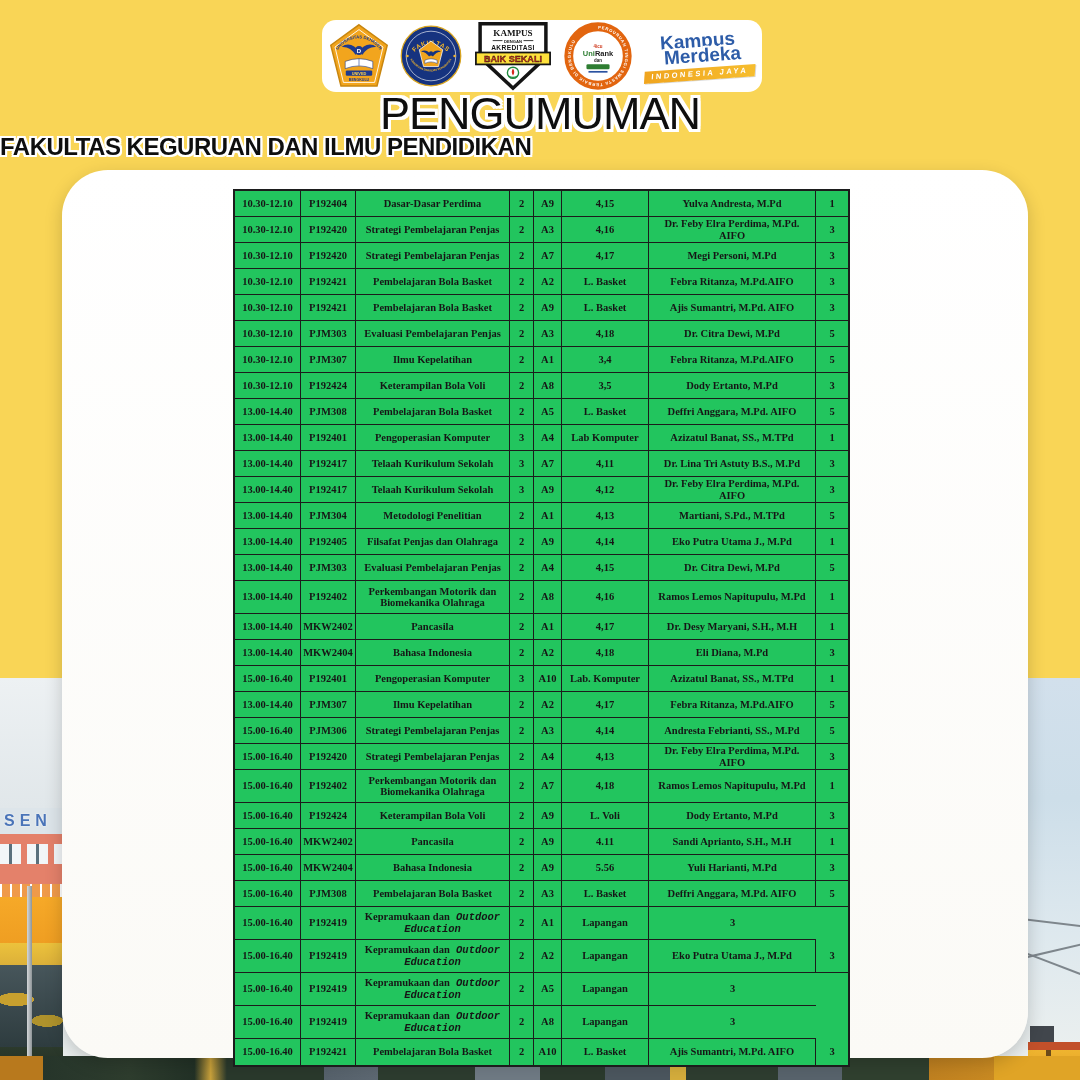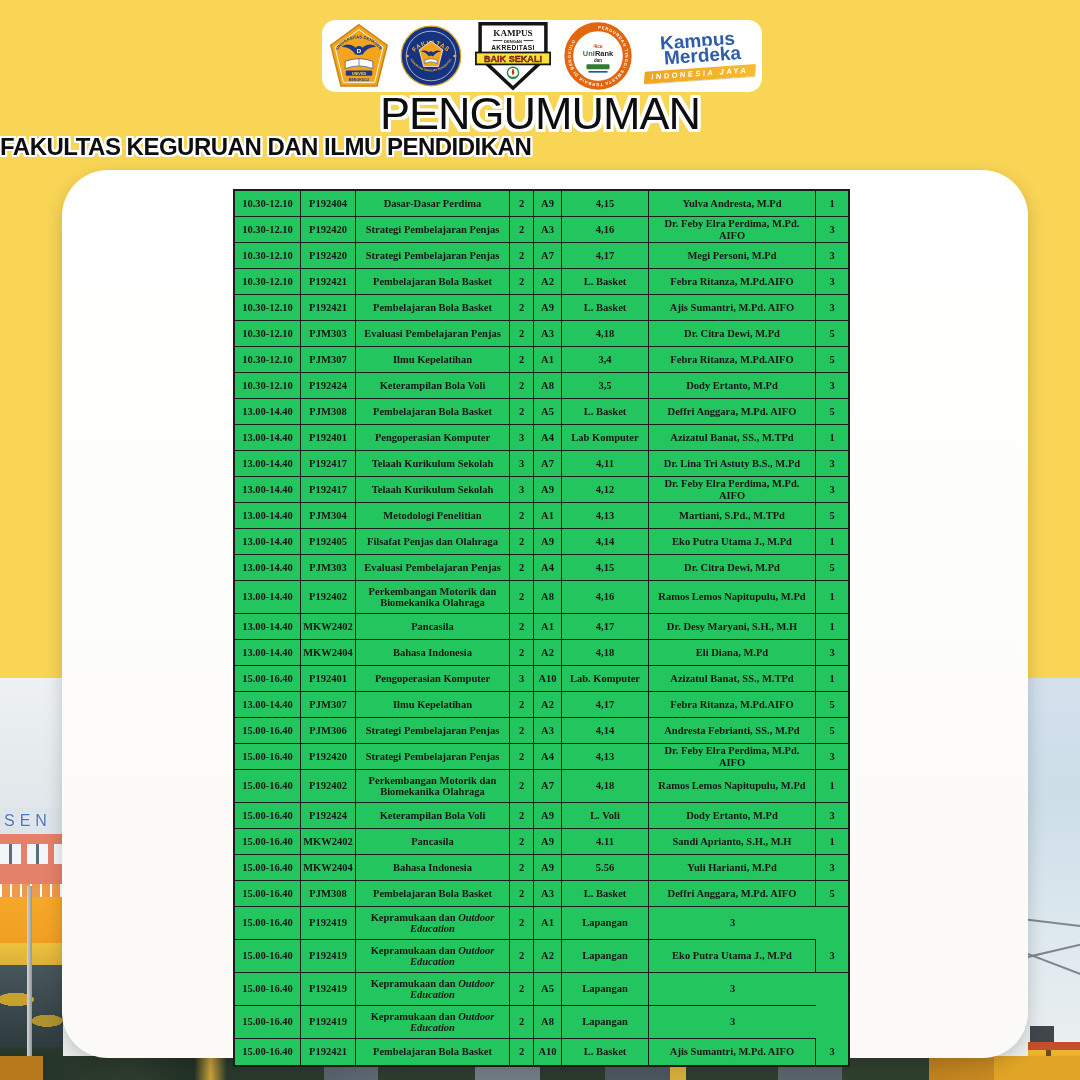--- a/index.html
+++ b/index.html
@@ -3,21 +3,21 @@
 <meta charset="utf-8">
 <style>
   html,body{margin:0;padding:0;background:#e9e9e9;}
   .poster{position:relative;width:1080px;height:1080px;overflow:hidden;background:#f9d556;font-family:"Liberation Sans",sans-serif;}
 
   
   .photo{position:absolute;left:0;top:678px;width:1080px;height:402px;}
   .sky{position:absolute;inset:0;background:linear-gradient(180deg,#d2e0ec 0%,#cddee9 30%,#dde8ee 62%,#eef1ef 100%);}
   .left-strip{position:absolute;left:0;top:0;width:63px;height:402px;overflow:hidden;}
   .lb-top{height:130px;background:linear-gradient(180deg,#edf1f3,#e1e7ea);}
-  .lb-sign{height:26px;background:#dde5ea;color:#4a74b8;font-weight:normal;font-size:16px;letter-spacing:5px;padding-left:4px;line-height:26px;text-shadow:0 0 2px #fff;}
+  .lb-sign{height:26px;background:#dde5ea;color:#4a74b8;font-weight:bold;font-size:16px;letter-spacing:5px;padding-left:4px;line-height:26px;text-shadow:0 0 2px #fff;}
   .lb-salmon{height:50px;background:#e4816a;position:relative;}
   .lb-salmon:after{content:"";position:absolute;left:0;top:10px;height:20px;width:100%;
      background:repeating-linear-gradient(90deg,#f2f6f8 0 9px,#5a707c 9px 12px,#f2f6f8 12px 21px,#e4816a 21px 27px);}
   .lb-rail{height:13px;background:repeating-linear-gradient(90deg,#fff 0 2px,#ef9a4a 2px 10px);}
   .lb-orange{height:46px;background:linear-gradient(180deg,#f6a928,#ef9e22),
      repeating-linear-gradient(90deg,rgba(255,255,255,.35) 0 1px,transparent 1px 21px);}
   .lb-yellow{height:22px;background:linear-gradient(180deg,#ecc23c,#dcb039);}
   .lb-glass{height:82px;background:linear-gradient(180deg,#47565b,#2e3c3f);position:relative;}
   .lb-glass:after{content:"";position:absolute;inset:0;
      background:radial-gradient(ellipse 30px 11px at 25% 42%,#c8a02e 0 60%,transparent 61%),
@@ -68,21 +68,21 @@
 
   
   .schedule{position:absolute;left:233px;top:178px;width:617px;border:2px solid #1c1c1c;background:#22c55e;box-sizing:border-box;margin-top:11px;}
   .srow{display:grid;grid-template-columns:66px 55px 154px 24px 28px 87px 167px 32px;height:26px;}
   .srow.tall{height:33px;}
   .cell{display:flex;align-items:center;justify-content:center;text-align:center;
      border-right:1px solid #1c1c1c;border-bottom:1px solid #1c1c1c;box-sizing:border-box;
      font-family:"Liberation Serif",serif;font-weight:bold;font-size:10.5px;line-height:1.08;color:#161616;padding:1px 2px;overflow:hidden;}
   .cell:last-child{border-right:none;}
   .srow:last-child .cell{border-bottom:none;}
-  .cell em{font-style:italic;}
+  .cell em{font-style:italic;font-family:Liberation Mono, monospace;}
 </style>
 </head>
 <body>
 
 <div class="poster">
 
   <div class="photo">
     <div class="sky"></div>
     <div class="left-strip">
       <div class="lb-top"></div>

